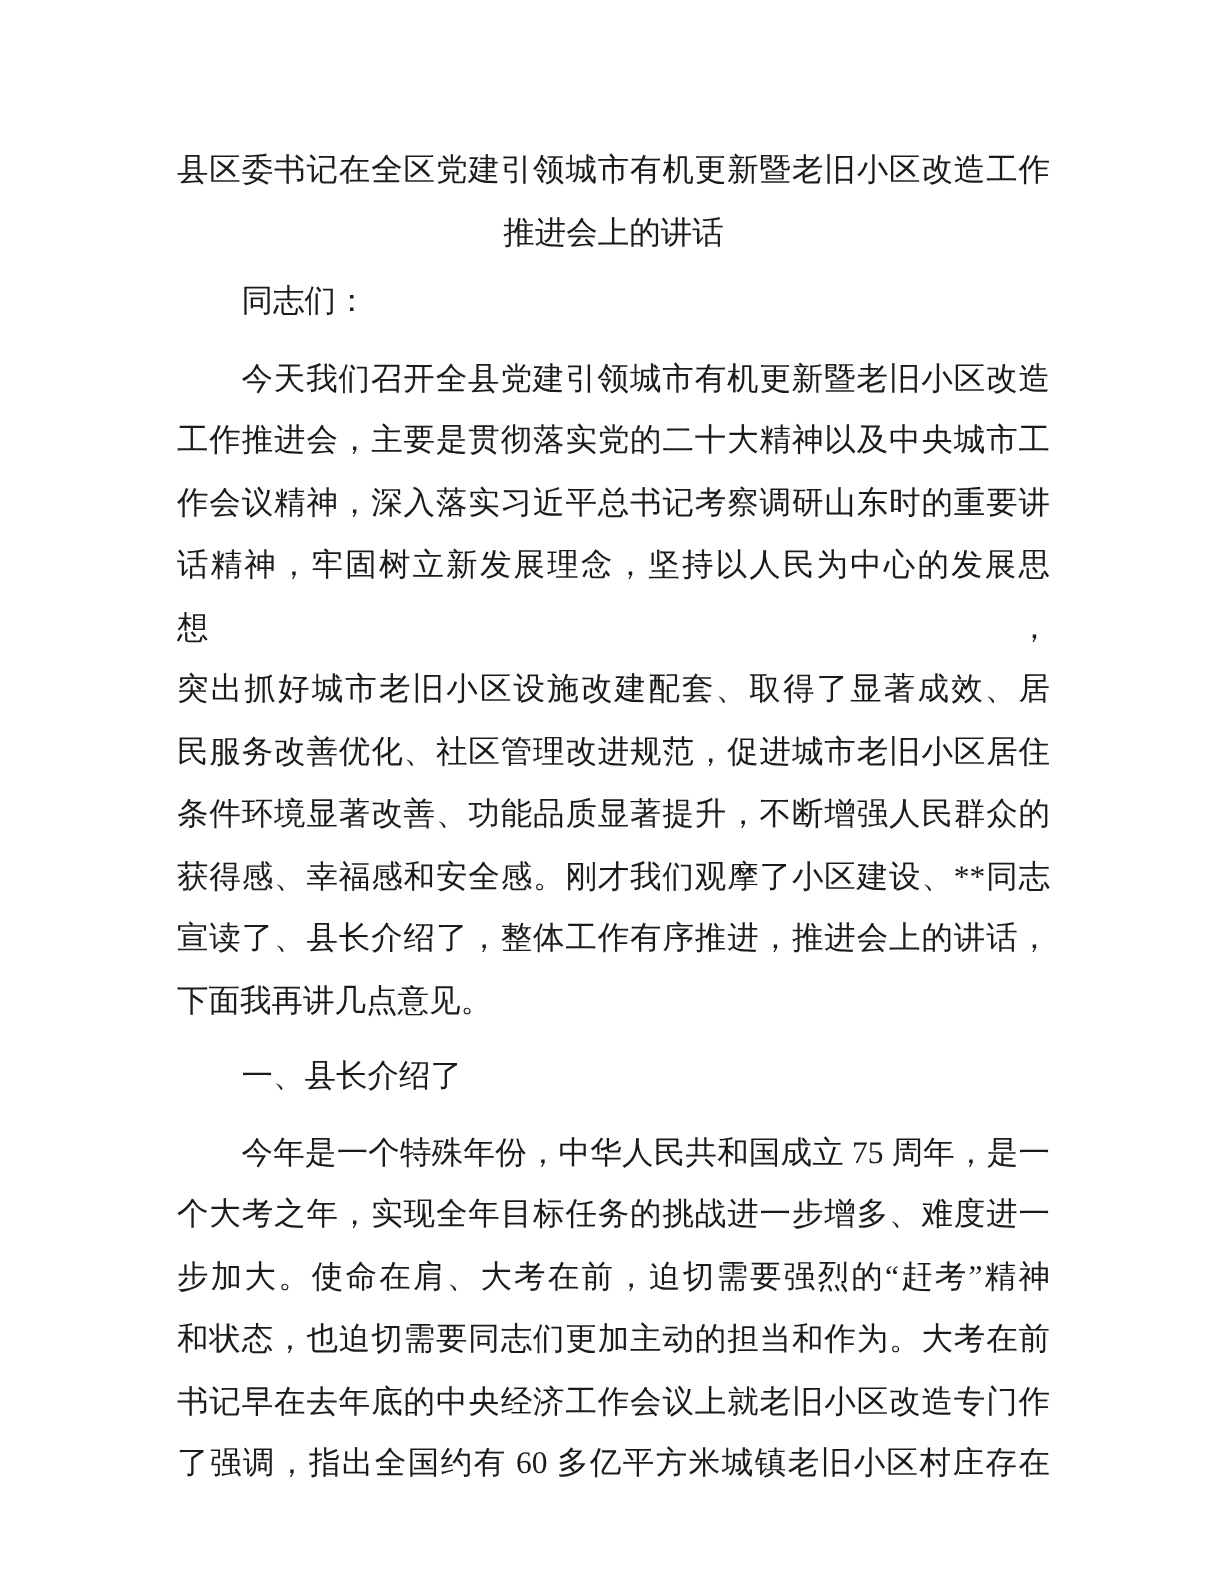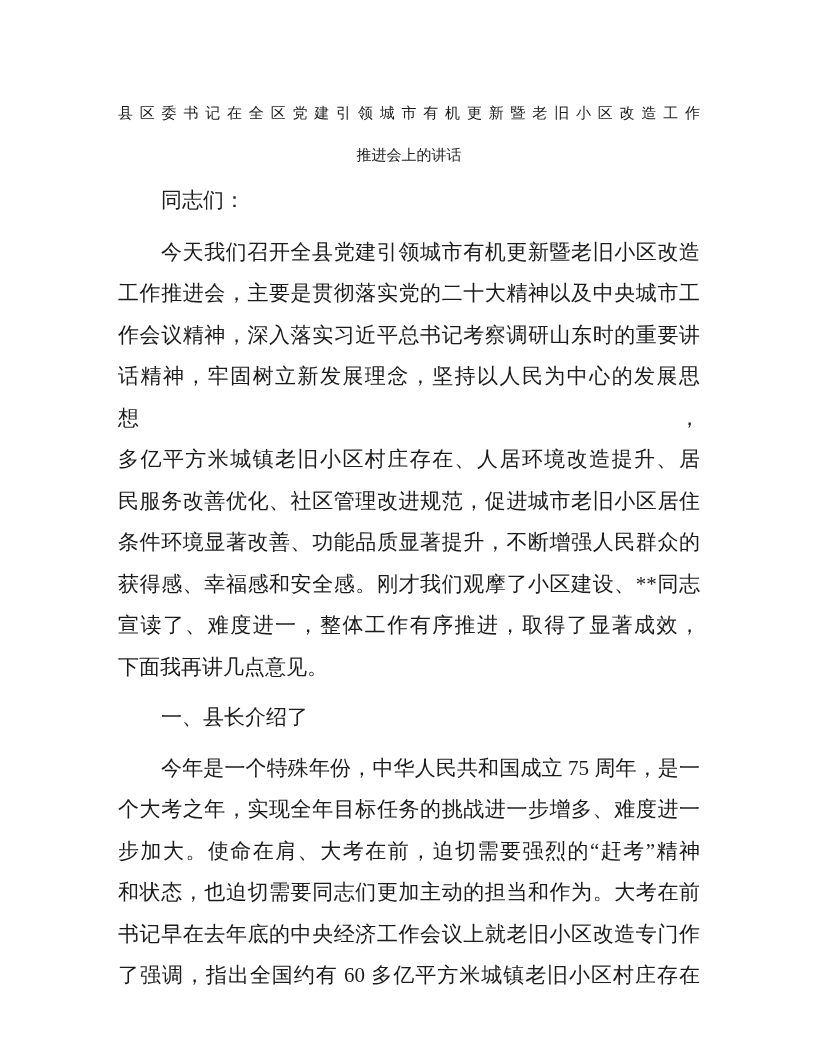--- a/index.html
+++ b/index.html
@@ -16,21 +16,21 @@
     box-sizing: border-box;
     padding: 92px 116px 0 118px;
     color: #1b1b1b;
     font-family: "Liberation Serif", "DejaVu Serif", serif;
     font-size: 21px;
     overflow: hidden;
   }
   .title-block {
     margin: 0;
     padding: 0;
-    font-size: 15px;
+    font-size: 21px;
     font-weight: normal;
   }
   .title-line {
     line-height: 42px;
     text-align: justify;
     text-align-last: justify;
   }
   .title-line.centered {
     text-align: left;
     text-align-last: center;
@@ -73,25 +73,25 @@
     <div class="title-line centered">推进会上的讲话</div>
   </h1>
 
   <p class="line salutation indent">同志们：</p>
 
   <div class="para">
     <div class="line just indent">今天我们召开全县党建引领城市有机更新暨老旧小区改造</div>
     <div class="line just">工作推进会，主要是贯彻落实党的二十大精神以及中央城市工</div>
     <div class="line just">作会议精神，深入落实习近平总书记考察调研山东时的重要讲</div>
     <div class="line just">话精神，牢固树立新发展理念，坚持以人民为中心的发展思想，</div>
-    <div class="line just">多亿平方米城镇老旧小区村庄存在、人居环境改造提升、居</div>
+    <div class="line just">突出抓好城市老旧小区设施改建配套、取得了显著成效、居</div>
     <div class="line just">民服务改善优化、社区管理改进规范，促进城市老旧小区居住</div>
     <div class="line just">条件环境显著改善、功能品质显著提升，不断增强人民群众的</div>
     <div class="line just">获得感、幸福感和安全感。刚才我们观摩了小区建设、**同志</div>
-    <div class="line just">宣读了、难度进一，整体工作有序推进，取得了显著成效，</div>
+    <div class="line just">宣读了、县长介绍了，整体工作有序推进，推进会上的讲话，</div>
     <div class="line lastline">下面我再讲几点意见。</div>
   </div>
 
   <div class="line heading indent">一、县长介绍了</div>
 
   <div class="para2">
     <div class="line just indent">今年是一个特殊年份，中华人民共和国成立 75 周年，是一</div>
     <div class="line just">个大考之年，实现全年目标任务的挑战进一步增多、难度进一</div>
     <div class="line just">步加大。使命在肩、大考在前，迫切需要强烈的“赶考”精神</div>
     <div class="line just">和状态，也迫切需要同志们更加主动的担当和作为。大考在前</div>

